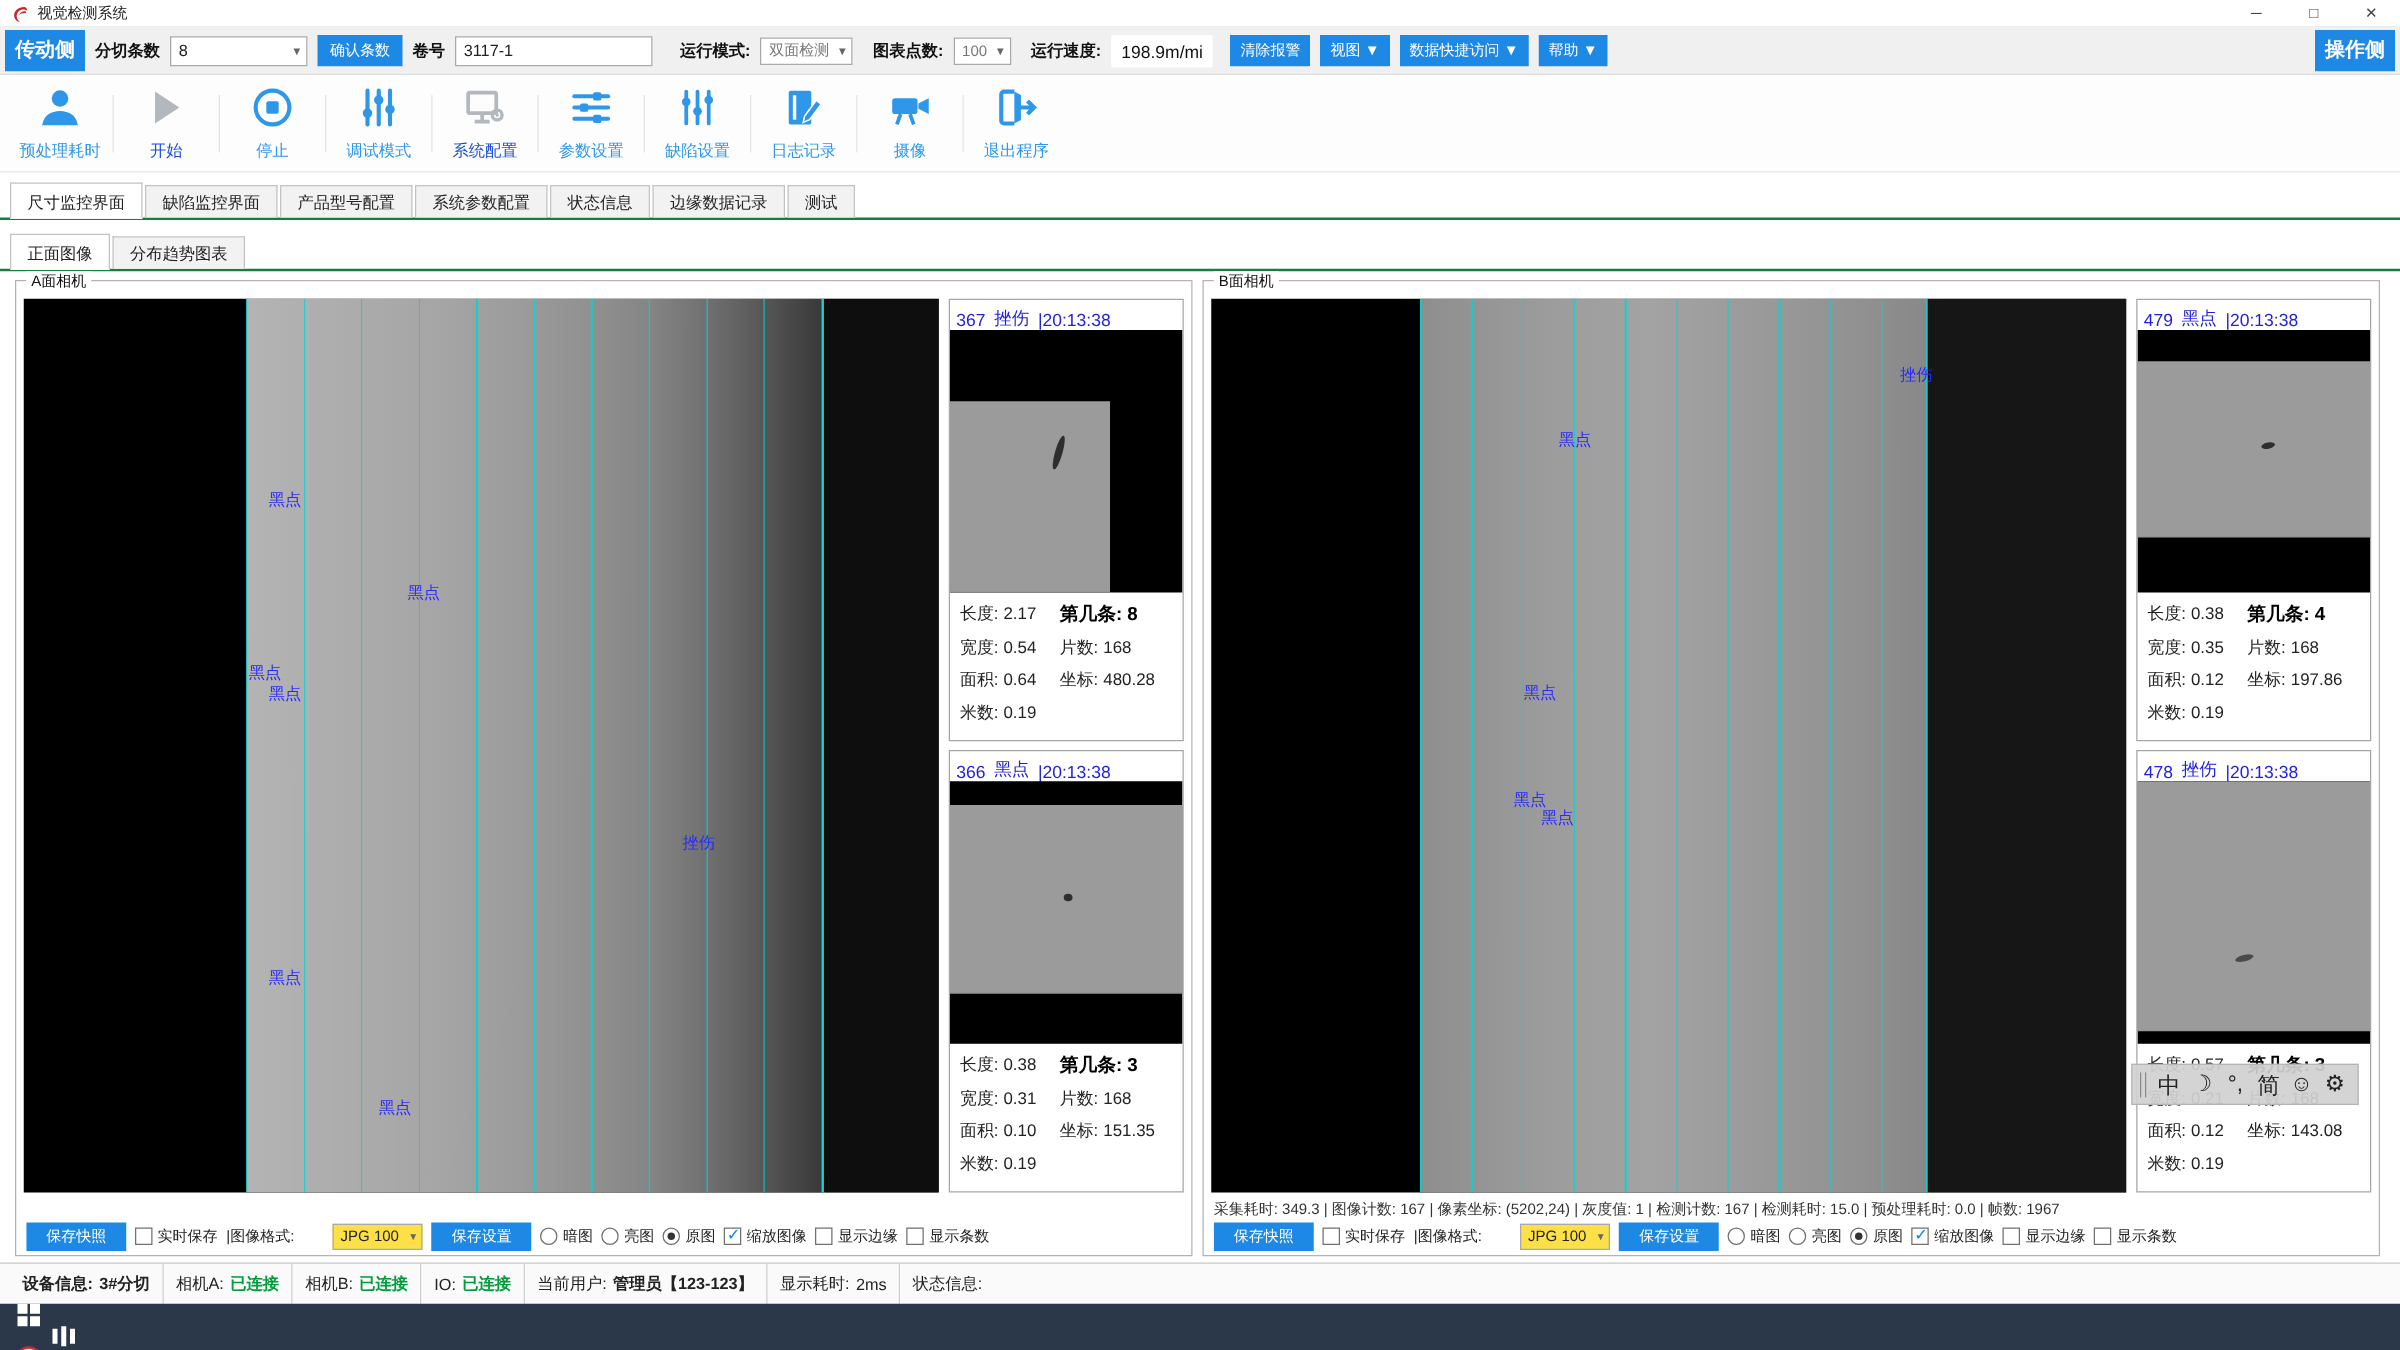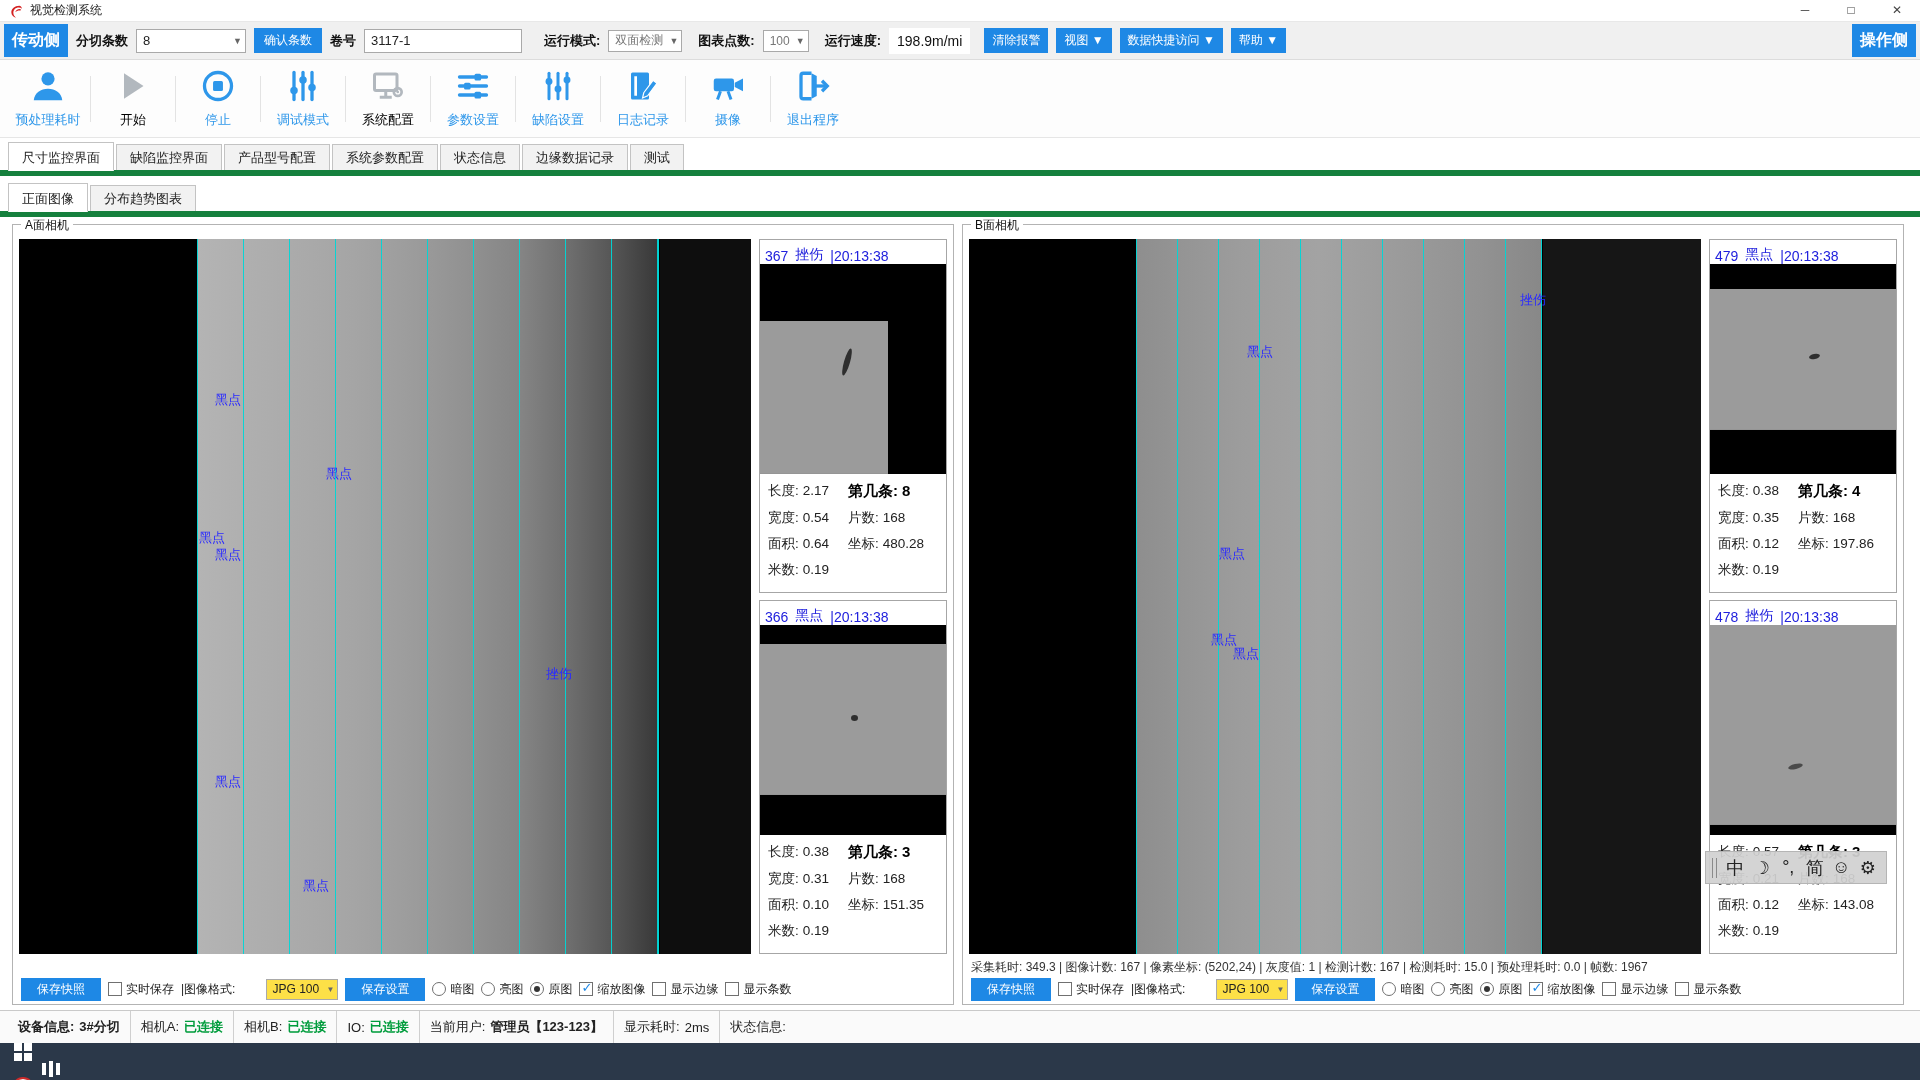--- a/index.html
+++ b/index.html
@@ -28,26 +28,26 @@
     padding:0 6px; color:#222; font-family:inherit; }
   .speedbox { background:#fff; height:26px; line-height:26px; font-size:14px; padding:0 8px; color:#111; }
 
   
   #iconbar { position:absolute; top:60px; left:0; right:0; height:78px; background:#fdfdfd;
     border-bottom:1px solid #e6e6e6; display:flex; align-items:center; padding-left:8px; }
   .tool-item { width:80px; display:flex; flex-direction:column; align-items:center; gap:3px; cursor:pointer; }
   .tool-item svg { width:36px; height:36px; }
   .tool-item .tlabel { font-size:13px; }
   .tool-item.blue { color:#2E97EA; } .tool-item.blue .tlabel { color:#2E97EA; }
-  .tool-item.gray { color:#b2b8be; } .tool-item.gray .tlabel { color:#000000; }
+  .tool-item.gray { color:#b2b8be; } .tool-item.gray .tlabel { color:#1d4ed8; }
   .tool-sep { width:1px; height:46px; background:#e3e3e3; margin:0 2px; }
 
   
   .tabrow { position:absolute; left:0; right:0; display:flex; align-items:flex-end;
-    border-bottom:6px solid #15803d; padding-left:8px; background:#fff; }
+    border-bottom:2px solid #15803d; padding-left:8px; background:#fff; }
   #maintabs { top:147px; height:29px; }
   #subtabs { top:189px; height:28px; }
   .tab { font-size:13px; color:#222; padding:0 13px; height:26px; line-height:26px;
     border:1px solid #c3c3c3; border-bottom:none; background:#f2f2f2; margin-right:2px; cursor:pointer; }
   .tab.active { background:#fff; height:29px; line-height:30px; margin-bottom:-1px; border-bottom:1px solid #fff; }
 
   
   #cameras { position:absolute; top:224px; left:12px; right:16px; height:781px; display:flex; gap:8px; }
   .camera-panel { position:relative; flex:1; border:1px solid #b3b3b3; background:#fff; }
   .cam-title { position:absolute; top:-8px; left:8px; background:#fff; padding:0 4px; font-size:12px; color:#111; z-index:2; }

